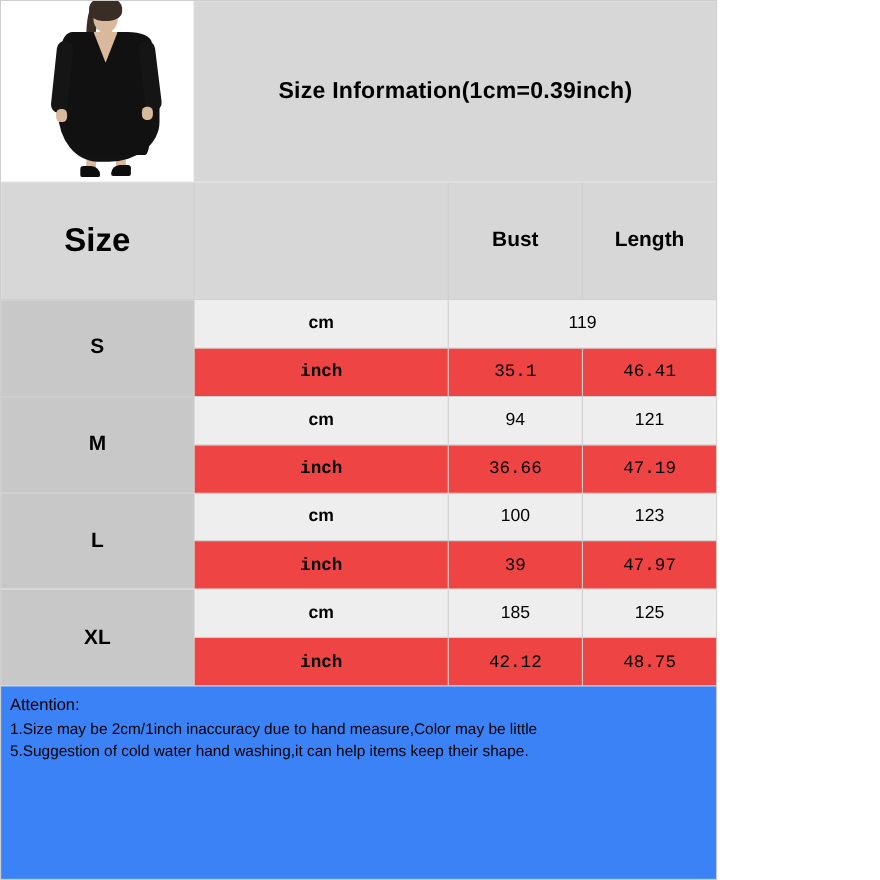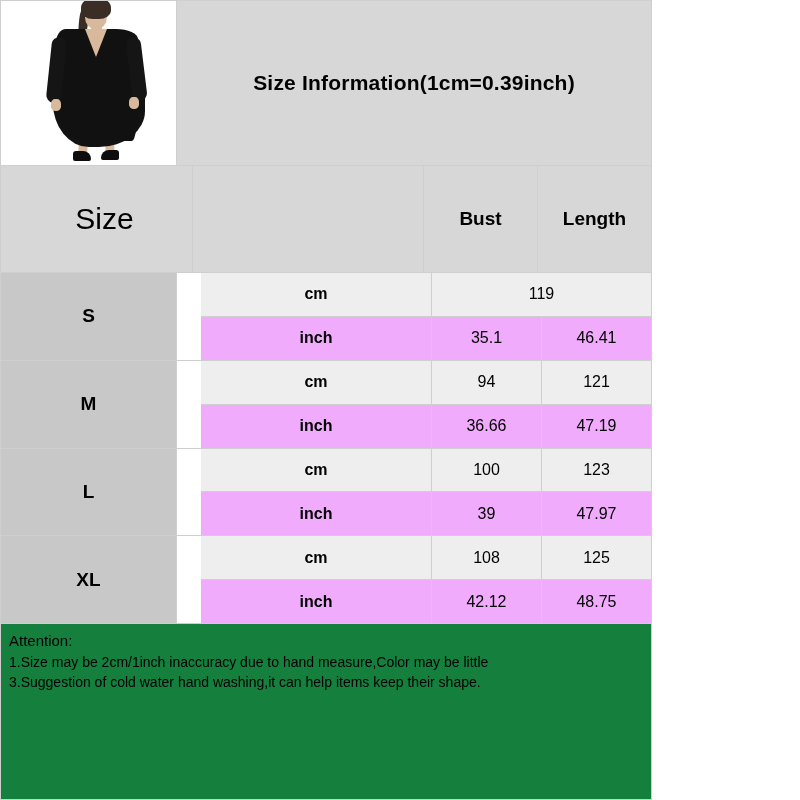--- a/index.html
+++ b/index.html
@@ -177,22 +177,21 @@
     background: #d7d7d7;
   }
   .c-size {
     width: 175px;
     flex: 0 0 175px;
     border-right: 1px solid #cfcfcf;
     display: flex;
     align-items: center;
     justify-content: center;
     font-size: 30px;
-    font-weight: normal;
-    padding-left: 16px;
+    font-weight: bold;
   }
   .c-unit {
     width: 230px;
     flex: 0 0 230px;
     border-right: 1px solid #cfcfcf;
   }
   .c-bust, .c-length {
     flex: 1 1 0;
     display: flex;
     align-items: center;
@@ -216,32 +215,32 @@
     display: flex;
     align-items: center;
     justify-content: center;
     font-size: 19px;
     font-weight: bold;
   }
   .rows {
     flex: 1 1 auto;
     display: flex;
     flex-direction: column;
-    margin-left: 24px;
   }
   .row {
     flex: 1 1 0;
     display: flex;
   }
   .row.cm {
     background: #eeeeee;
     border-bottom: 1px solid #cfcfcf;
   }
   .row.inch {
-    background: #f0abfc;
+    background: #ef4444;
+    font-family: Liberation Mono, monospace;
   }
   .cell-unit {
     width: 230px;
     flex: 0 0 230px;
     border-right: 1px solid #cfcfcf;
     display: flex;
     align-items: center;
     justify-content: center;
     font-size: 16px;
     font-weight: bold;
@@ -252,21 +251,21 @@
     align-items: center;
     justify-content: center;
     font-size: 16px;
   }
   .cell-val.bust {
     border-right: 1px solid #cfcfcf;
   }
   
   .attention {
     flex: 0 0 175px;
-    background: #15803d;
+    background: #3b82f6;
     padding: 8px 6px 0 8px;
     box-sizing: border-box;
   }
   .att-title {
     font-size: 15px;
     margin-bottom: 3px;
   }
   .att-line {
     font-size: 14px;
     line-height: 1.45;
@@ -356,32 +355,32 @@
           <div class="cell-val">47.97</div>
         </div>
       </div>
     </div>
 
     <div class="size-group">
       <div class="size-label">XL</div>
       <div class="rows">
         <div class="row cm">
           <div class="cell-unit">cm</div>
-          <div class="cell-val bust">108</div>
+          <div class="cell-val bust">185</div>
           <div class="cell-val">125</div>
         </div>
         <div class="row inch">
           <div class="cell-unit">inch</div>
           <div class="cell-val bust">42.12</div>
           <div class="cell-val">48.75</div>
         </div>
       </div>
     </div>
 
   </div>
 
   <div class="attention">
     <div class="att-title">Attention:</div>
     <div class="att-line">1.Size may be 2cm/1inch inaccuracy due to hand measure,Color may be little</div>
-    <div class="att-line">3.Suggestion of cold water hand washing,it can help items keep their shape.</div>
+    <div class="att-line">5.Suggestion of cold water hand washing,it can help items keep their shape.</div>
   </div>
 
 </div>
 
 </body></html>

